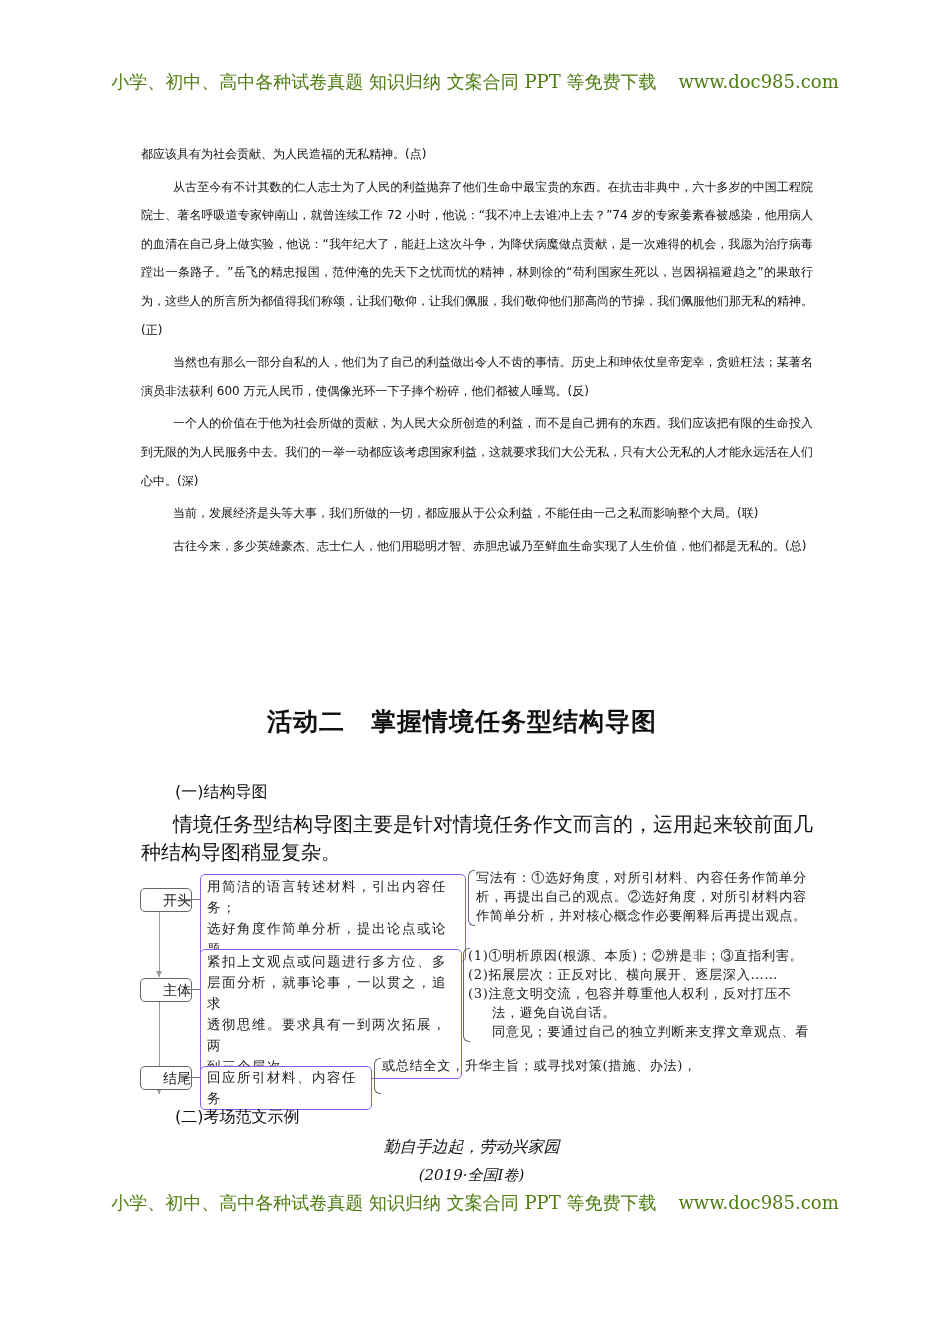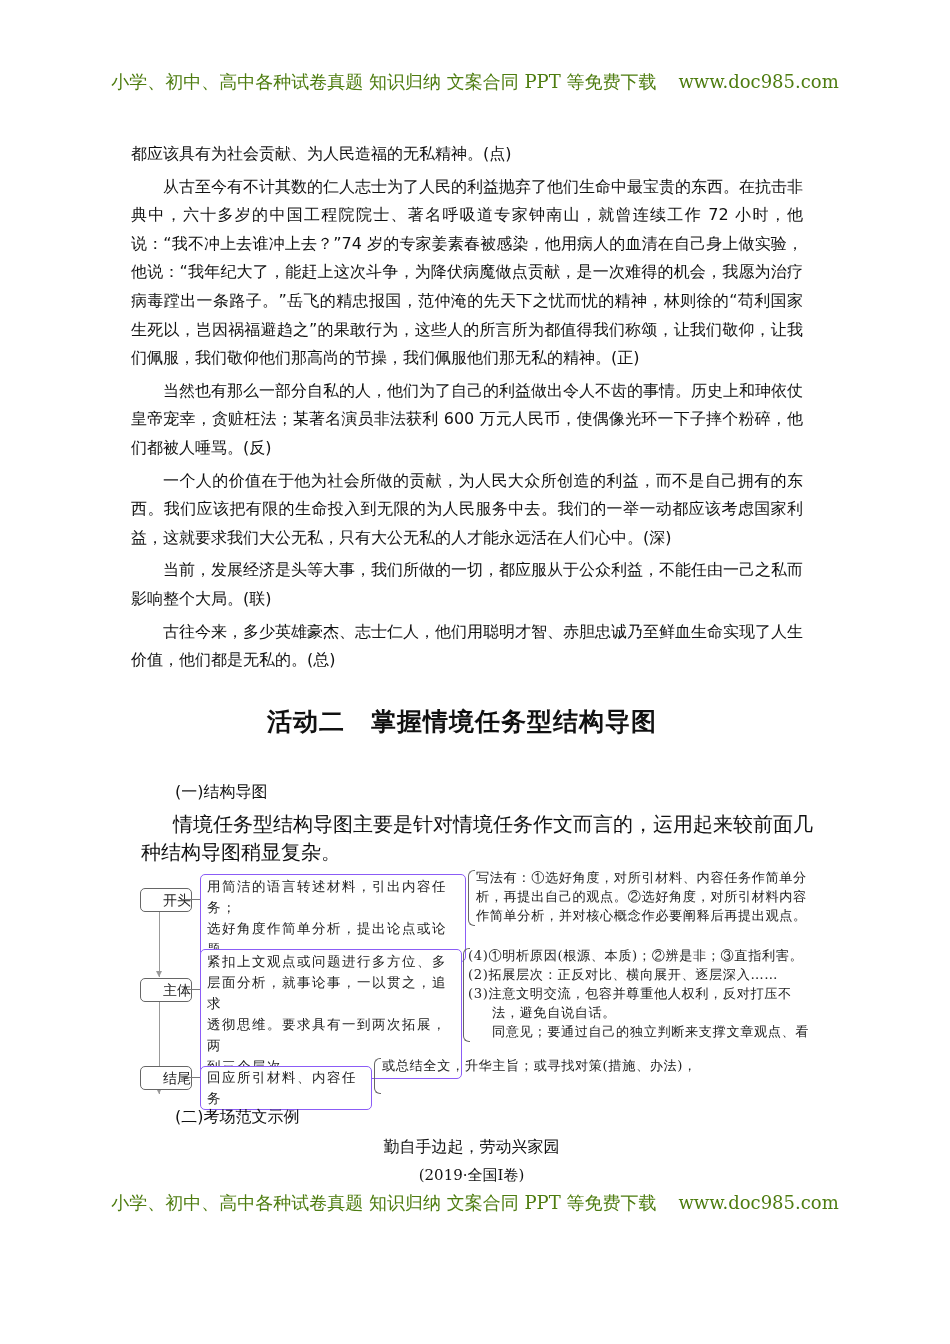--- a/index.html
+++ b/index.html
@@ -1,21 +1,21 @@
 <!DOCTYPE html>
 <html><head>
 <meta charset="utf-8">
 <style>
   html, body { margin:0; padding:0; background:#ffffff; }
   body { width:950px; height:1344px; position:relative; overflow:hidden;
          font-family:"DejaVu Sans","Liberation Sans",sans-serif; color:#111; }
   .hdr { position:absolute; left:0; width:950px; text-align:center;
          font-family:"DejaVu Serif","Liberation Serif",serif; font-size:18px; color:#4d7c0f; }
   .hdr .url { margin-left:22px; }
-  .body-text { position:absolute; left:131px; width:672px; font-size:16px; line-height:28.6px;
+  .body-text { position:absolute; left:141px; width:672px; font-size:12px; line-height:28.6px;
                text-align:justify; }
   .para { margin:0; text-indent:32px; }
   .para.noindent { text-indent:0; }
   .title { position:absolute; left:0; width:924px; top:705px; text-align:center;
            font-size:25px; font-weight:bold; letter-spacing:1px; }
   .sub { position:absolute; left:175px; font-size:16px; }
   .intro { position:absolute; left:141px; top:810px; width:672px; font-size:20px; line-height:28px;
            font-family:"DejaVu Serif","Liberation Serif",serif; text-indent:32px; text-align:justify; margin:0; }
   .diag { position:absolute; left:138px; top:866px; width:680px; height:234px;
           font-family:"DejaVu Serif","Liberation Serif",serif; font-size:13.5px; color:#222; }
@@ -25,21 +25,21 @@
          padding:1px 6px; line-height:21px; letter-spacing:1.5px; }
   .hline { position:absolute; height:1px; background:#777; }
   .vline { position:absolute; width:1px; background:#999; }
   .arrow { position:absolute; width:0; height:0; border-left:3px solid transparent;
            border-right:3px solid transparent; border-top:6px solid #999; }
   .brace { position:absolute; border:1px solid #666; border-right:none;
            border-radius:6px 0 0 6px; width:6px; }
   .note { position:absolute; line-height:19px; font-size:13.2px; letter-spacing:0.6px; }
   .note div { white-space:nowrap; }
   .note .cont { padding-left:24px; }
-  .center { position:absolute; left:0; width:943px; text-align:center; font-size:16px; }
+  .center { position:absolute; left:0; width:943px; text-align:center; font-size:16px;font-style:italic; }
 </style>
 </head>
 <body>
 
 <div class="hdr" style="top:70px;">
   <span>小学、初中、高中各种试卷真题  知识归纳  文案合同  PPT 等免费下载</span><span class="url">www.doc985.com</span>
 </div>
 
 <div class="body-text" style="top:140px;">
   <p class="para noindent">都应该具有为社会贡献、为人民造福的无私精神。(点)</p>
@@ -77,21 +77,21 @@
   <div class="node" style="left:2px; top:112px; width:40px; height:22px;">主体</div>
   <div class="hline" style="left:44px; top:123px; width:18px;"></div>
   <div class="box" style="left:62px; top:83px; width:248px;">
     <div>紧扣上文观点或问题进行多方位、多</div>
     <div>层面分析，就事论事，一以贯之，追求</div>
     <div>透彻思维。要求具有一到两次拓展，两</div>
     <div>到三个层次</div>
   </div>
   <div class="brace" style="left:325px; top:82px; height:92px;"></div>
   <div class="note" style="left:330px; top:80px;">
-    <div>(4)①明析原因(根源、本质)；②辨是非；③直指利害。</div>
+    <div>(1)①明析原因(根源、本质)；②辨是非；③直指利害。</div>
     <div>(2)拓展层次：正反对比、横向展开、逐层深入……</div>
     <div>(3)注意文明交流，包容并尊重他人权利，反对打压不</div>
     <div class="cont">法，避免自说自话。</div>
     <div class="cont">同意见；要通过自己的独立判断来支撑文章观点、看</div>
   </div>
 
   <div class="node" style="left:2px; top:200px; width:40px; height:22px;">结尾</div>
   <div class="hline" style="left:44px; top:211px; width:18px;"></div>
   <div class="box" style="left:62px; top:200px; width:158px; padding-top:0; padding-bottom:0;">
     <div>回应所引材料、内容任务</div>

